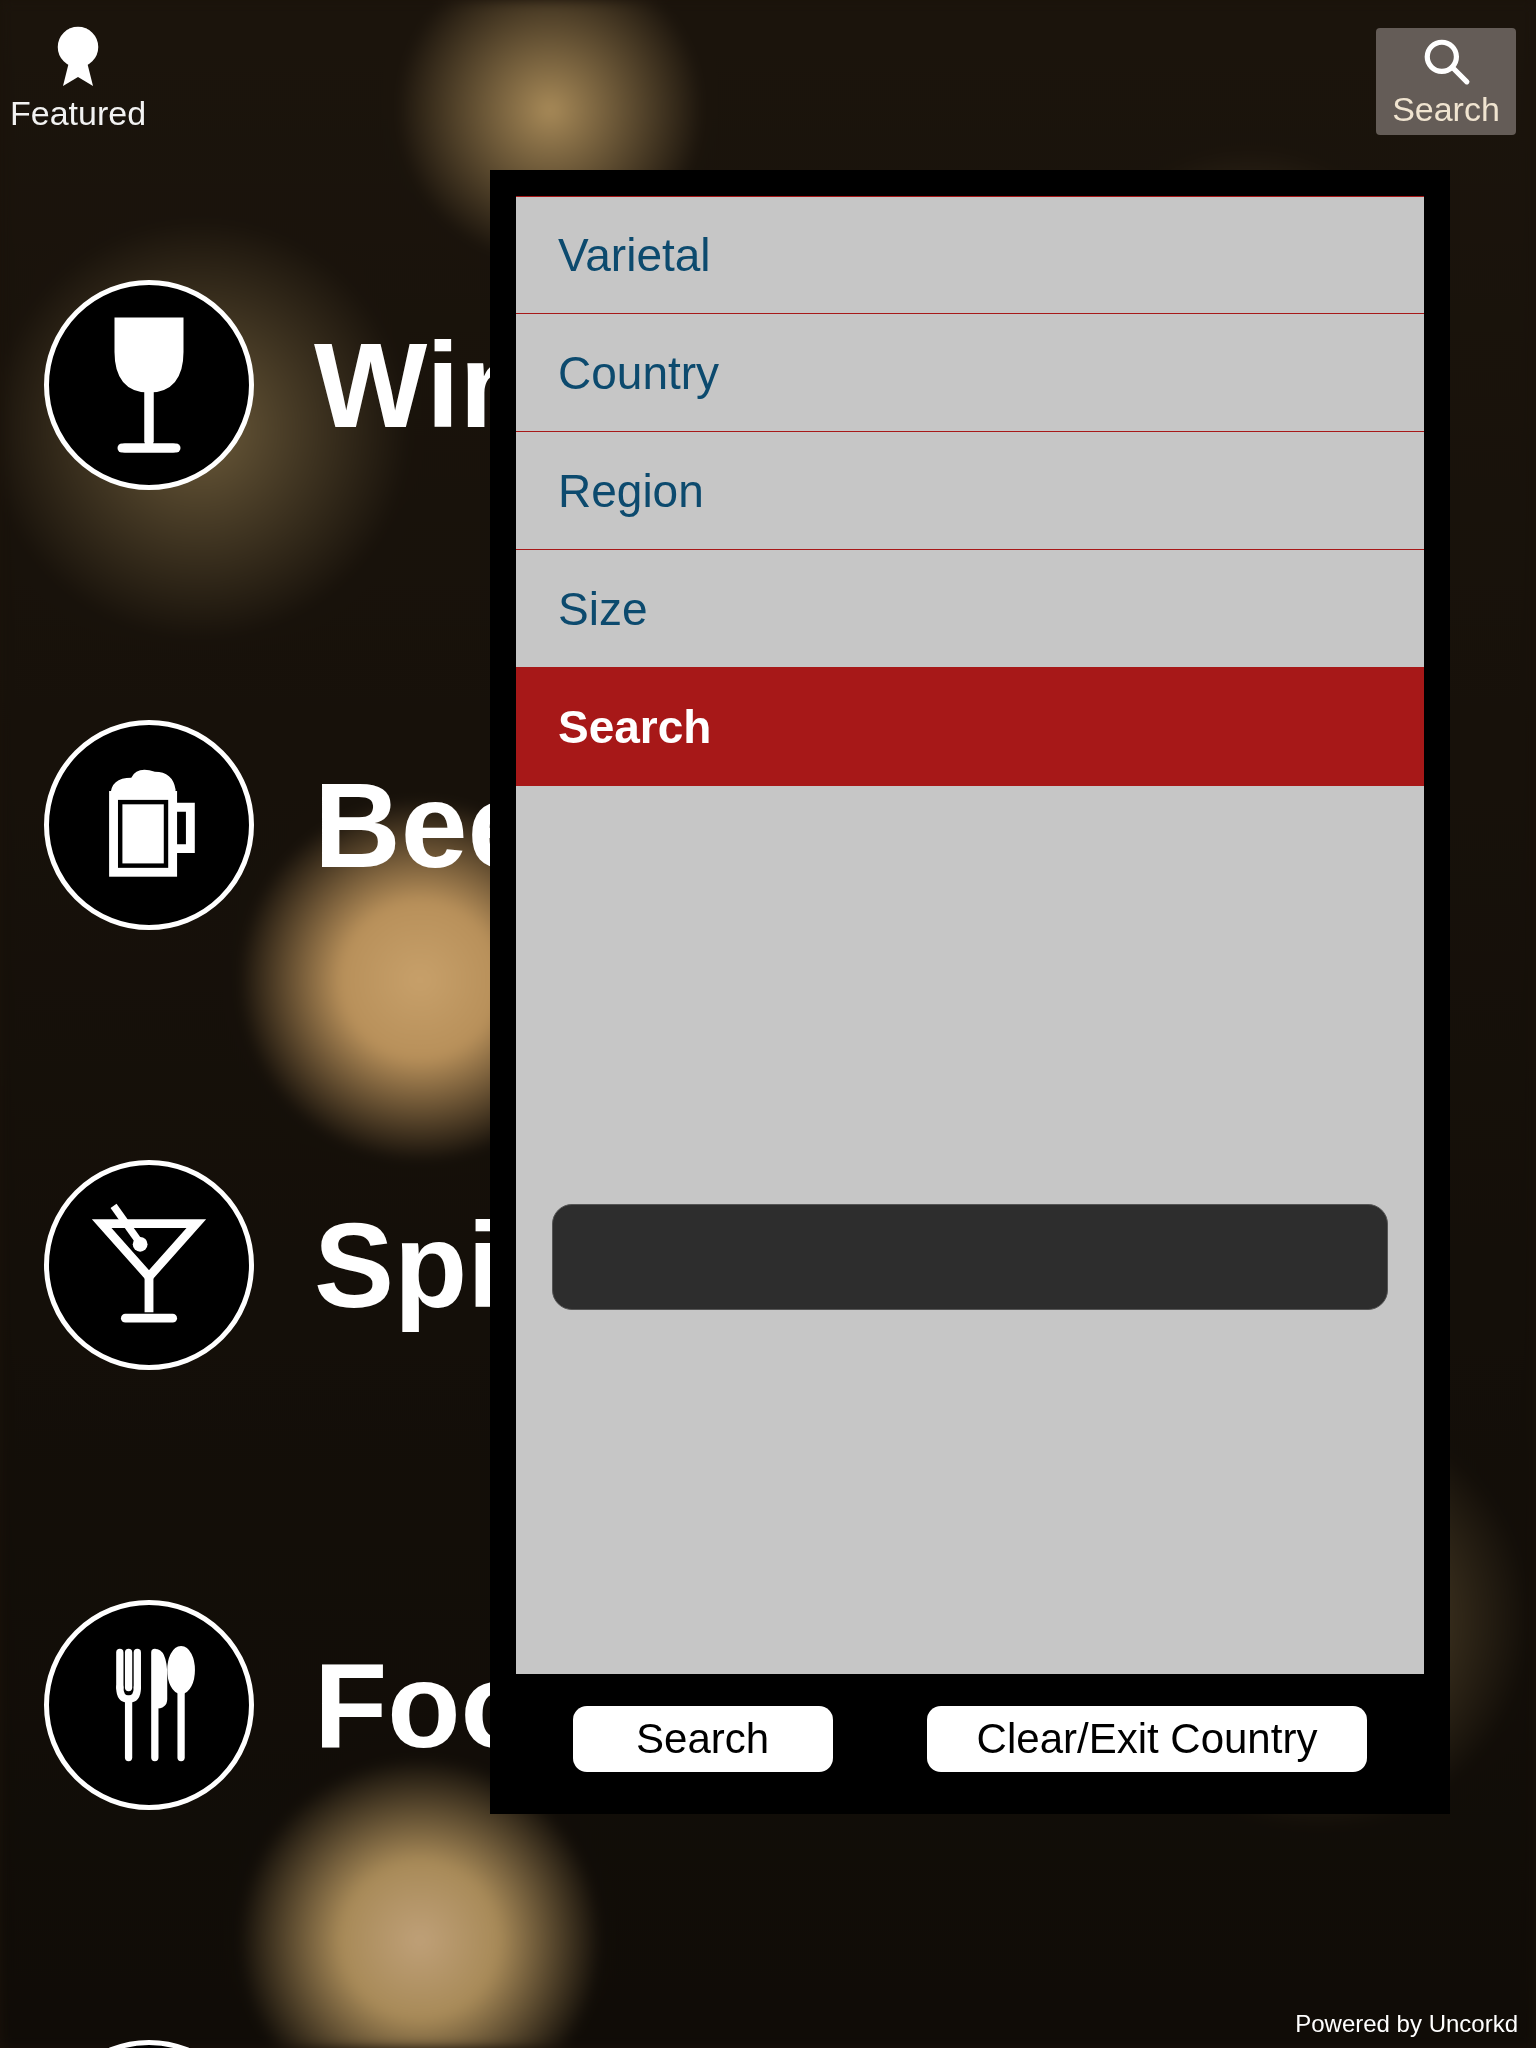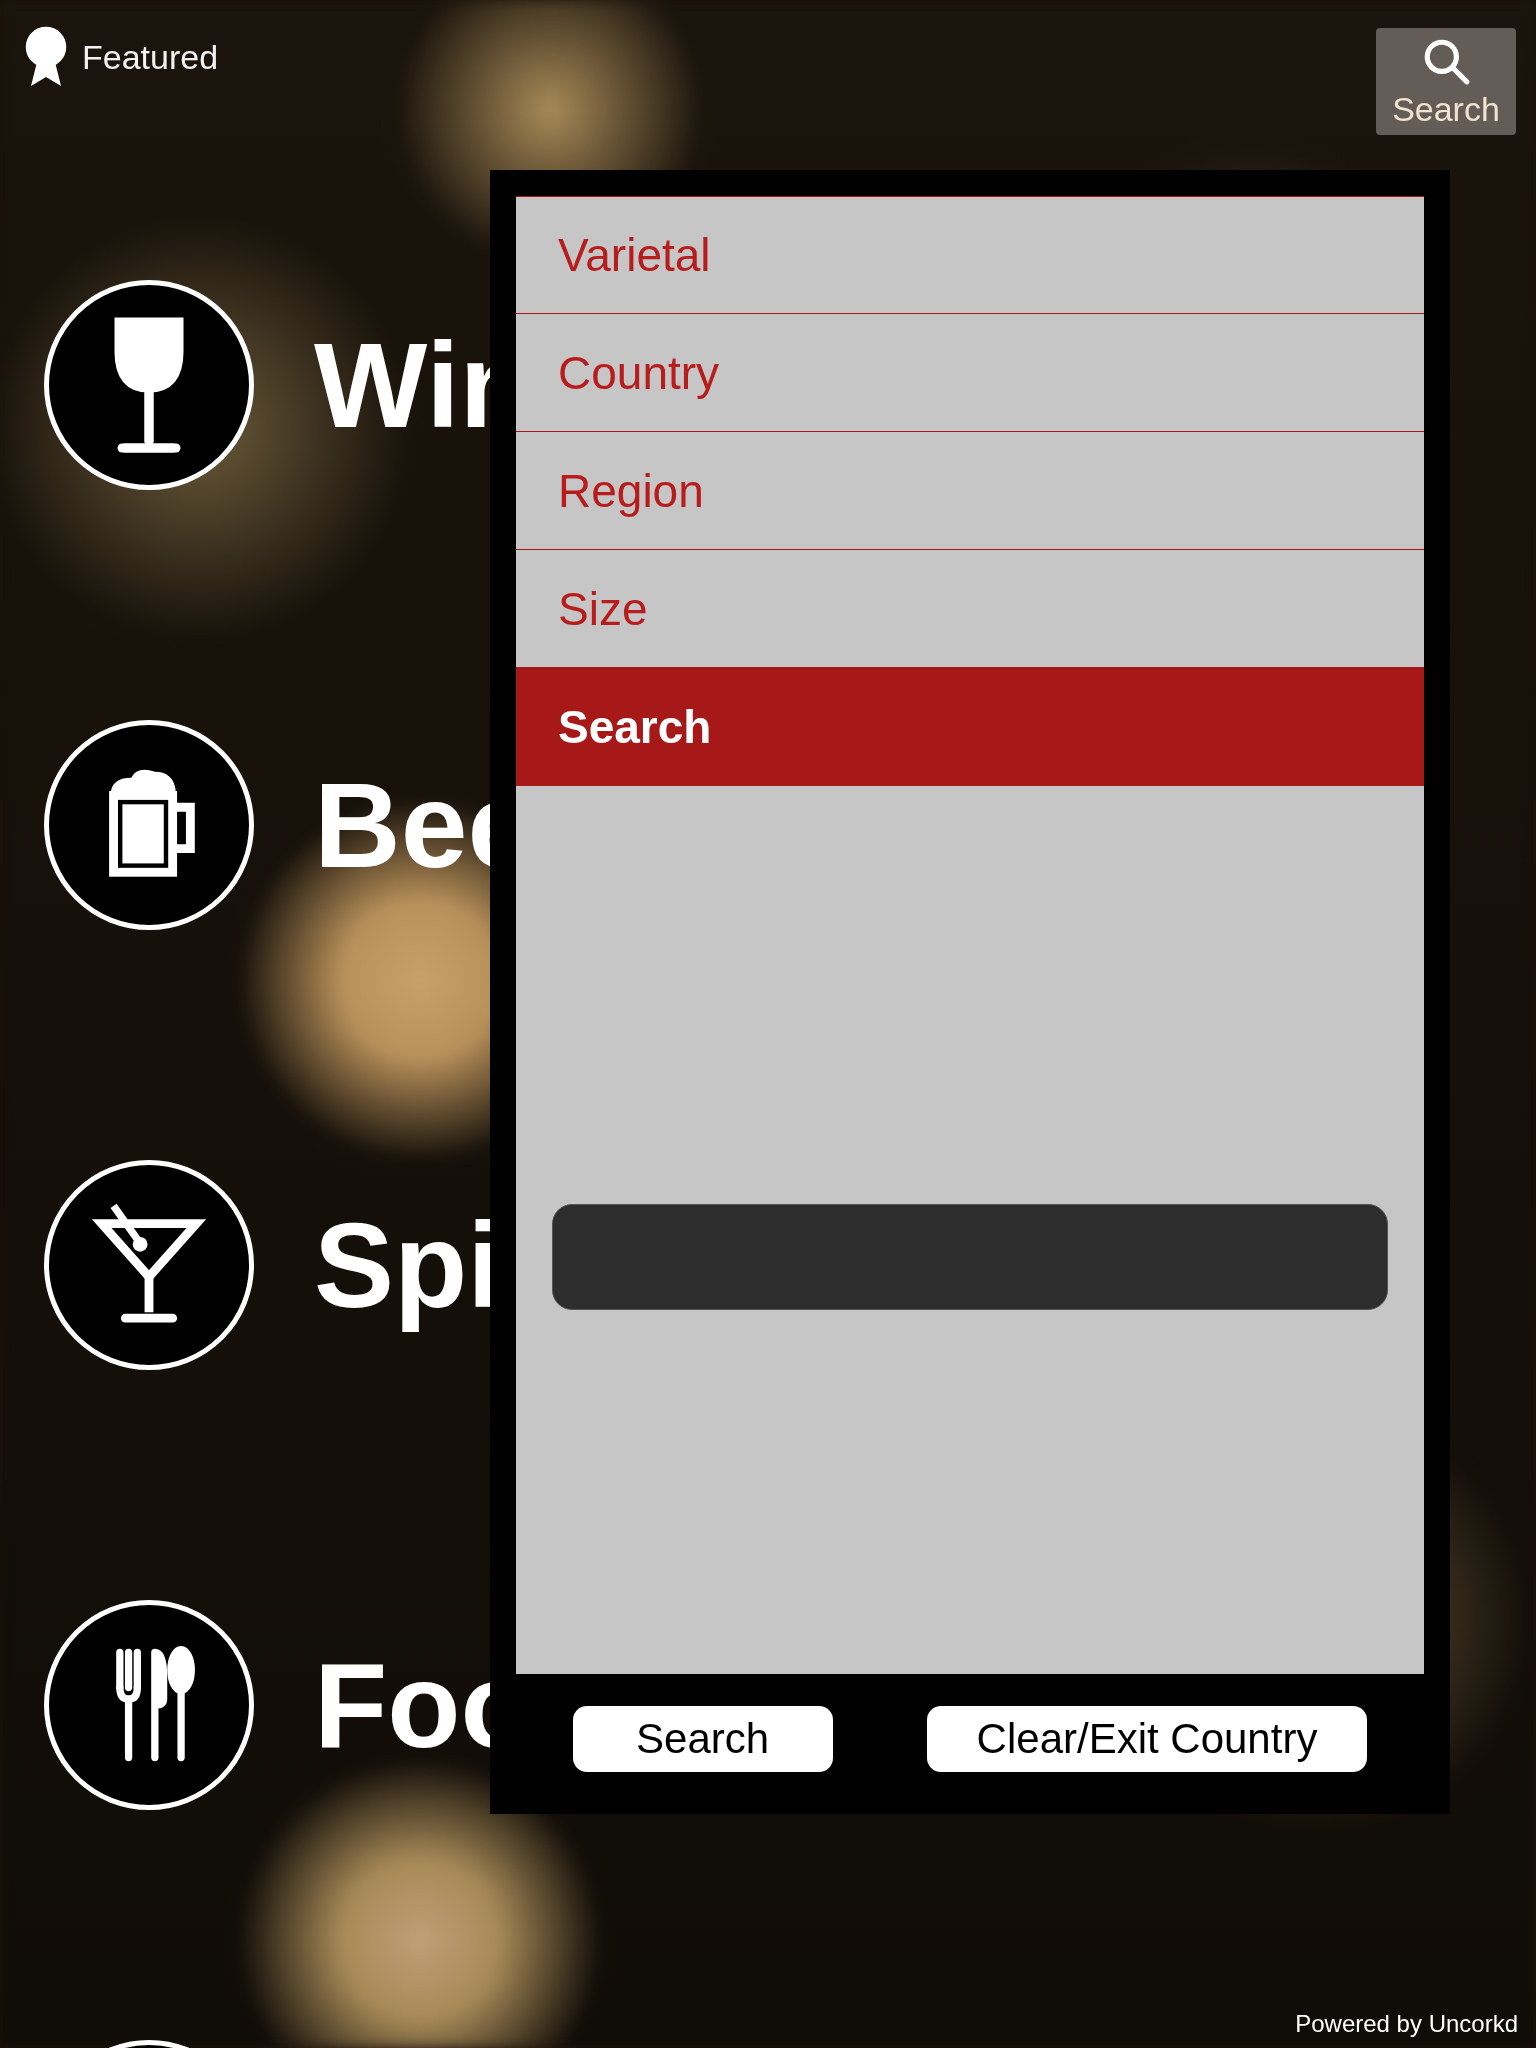--- a/index.html
+++ b/index.html
@@ -18,21 +18,21 @@
       radial-gradient(circle 300px at 1320px 1620px, #6a5838 0%, rgba(50,40,25,0) 70%),
       linear-gradient(#1b140c, #100c07);
     filter: blur(6px);
   }
 
   
   .topbar { position: absolute; top: 0; left: 0; right: 0; height: 130px; }
 
   .featured {
     position: absolute; left: 10px; top: 20px; text-align: center; color: #fff;
-    display: flex; flex-direction: row; align-items: center;
+    display: flex; flex-direction: column; align-items: center;
   }
   .featured .label { font-size: 34px; font-weight: 400; margin-top: 2px; color: #f2f2f2; }
 
   .top-right { position: absolute; right: 20px; top: 28px; display: flex; gap: 28px; }
   .tool {
     display: flex; flex-direction: column; align-items: center; justify-content: center;
     color: #fff; cursor: pointer; width: 140px; padding: 8px 4px 6px 4px; border-radius: 4px;
   }
   .tool.active { background: #645c57; color: #f0e4d0; }
   .tool .label { font-size: 34px; margin-top: 4px; }
@@ -47,21 +47,21 @@
   .menu-item .title { color: #fff; font-size: 120px; font-weight: 800; white-space: nowrap; }
 
   
   .search-panel {
     position: absolute; left: 490px; top: 170px; width: 960px; height: 1644px;
     background: #000; padding: 26px 26px 0 26px;
   }
   .filter-list { background: #c6c6c6; position: absolute; left: 26px; right: 26px; top: 26px; bottom: 140px; }
   .filter-item {
     height: 118px; display: flex; align-items: center; padding: 0 42px;
-    font-size: 46px; color: #b91c1c; border-top: 1px solid #a71818; border-bottom: 1px solid #a71818;
+    font-size: 46px; color: #0c4a6e; border-top: 1px solid #a71818; border-bottom: 1px solid #a71818;
     background: #c6c6c6; cursor: pointer;
   }
   .filter-item + .filter-item { border-top: none; }
   .filter-item.active { background: #a71818; color: #fff; font-weight: 700; }
 
   .detail-area {
     position: absolute; left: 26px; right: 26px; top: 734px; bottom: 140px;
     background: #c6c6c6; display: flex; align-items: flex-start; justify-content: center; padding-top: 300px;
   }
   .search-input {

